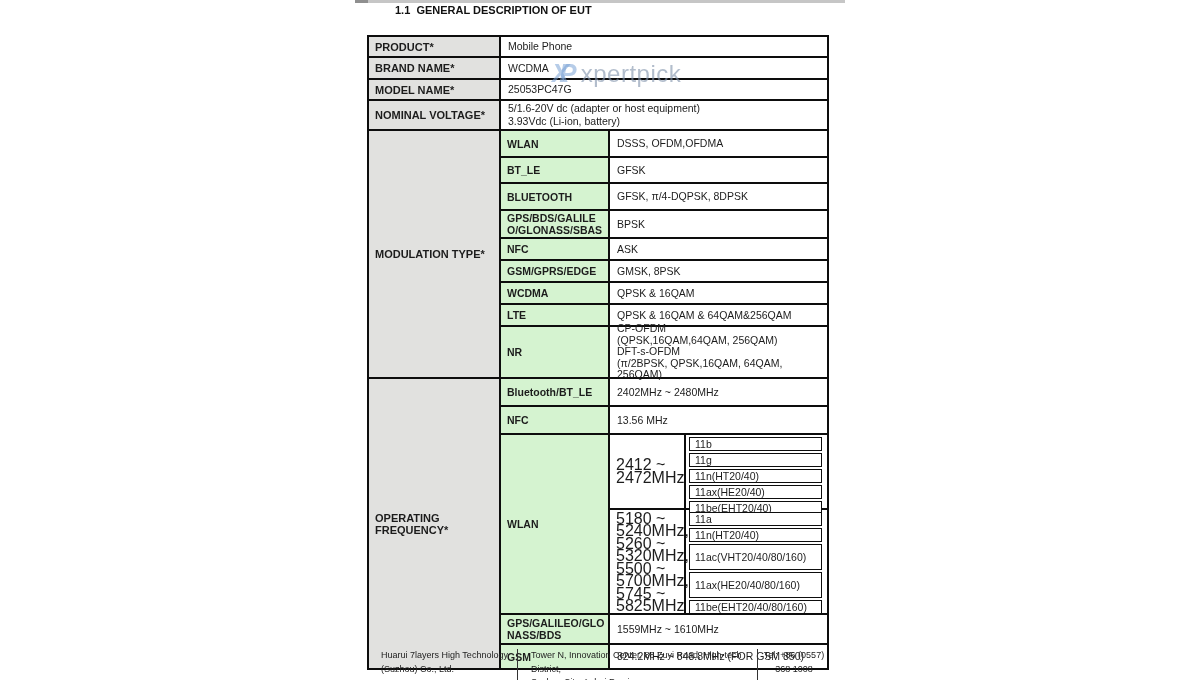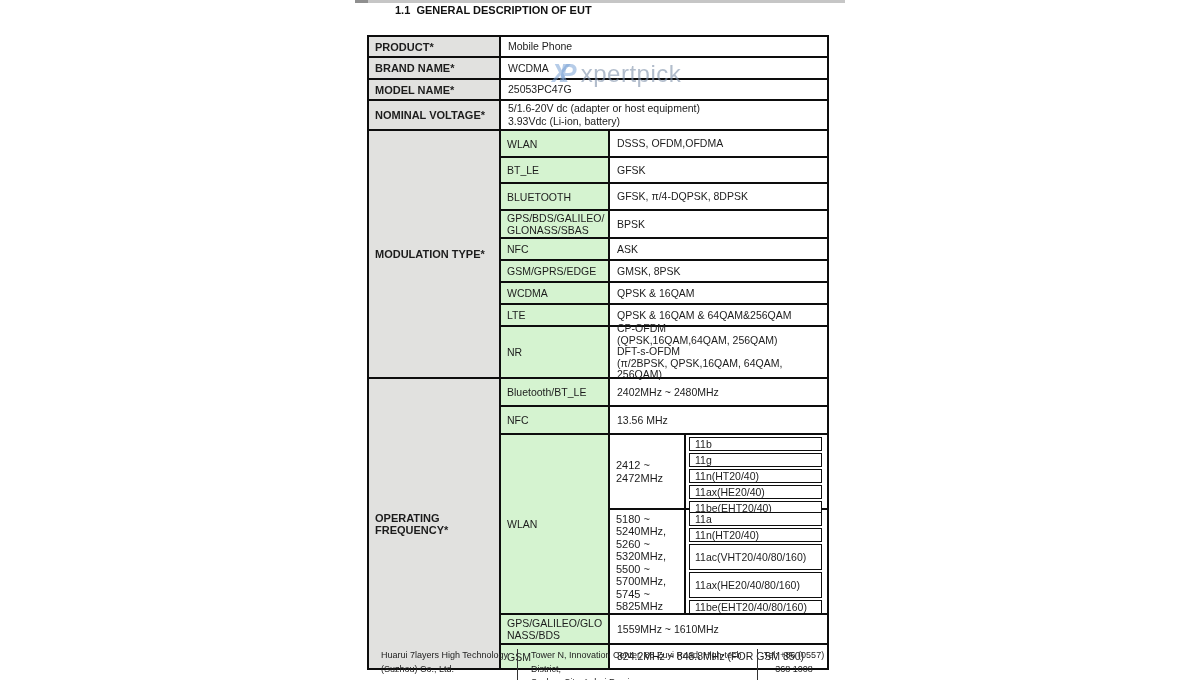--- a/index.html
+++ b/index.html
@@ -24,33 +24,33 @@
     padding:1px 4px 1px 7px; white-space:pre-line;
   }
   .val.tight { line-height:11.5px; }
   .grp { display:flex; border-bottom:2px solid #0d0d0d; }
   .grp.last { border-bottom:none; }
   .subs { flex:1; display:flex; flex-direction:column; }
   .sr { display:flex; border-bottom:2px solid #0d0d0d; }
   .sr.last { border-bottom:none; }
   .sub {
     width:109px; background:#d5f3d0; border-right:2px solid #0d0d0d;
-    font-weight:normal; font-size:10.5px; line-height:12px; word-break:break-all;
+    font-weight:bold; font-size:10.5px; line-height:12px; word-break:break-all;
     display:flex; align-items:center; padding:1px 2px 1px 6px;
   }
   .h21{height:21px}.h22{height:22px}.h30{height:30px}
   .h27{height:27px}.h26{height:26px}.h28{height:28px}.h50{height:50px}
   .h20{height:28px}.h180{height:180px}.h23{height:23px}
   .b75{height:75px}.b105{height:105px}
 
   .nest { flex:1; display:flex; flex-direction:column; }
   .band { display:flex; border-bottom:2px solid #0d0d0d; }
   .band.last { border-bottom:none; }
   .freq {
-    width:76px; border-right:2px solid #0d0d0d; font-size:11px; line-height:12.5px;
+    width:76px; border-right:2px solid #0d0d0d; font-size:16px; line-height:12.5px;
     display:flex; align-items:center; padding:1px 2px 1px 6px; white-space:pre-line;
   }
   .stds { flex:1; display:flex; flex-direction:column; padding:2px 5px 2px 3px; gap:2px; }
   .std {
     border:1.5px solid #0d0d0d; font-size:10.5px; display:flex; align-items:center;
     padding-left:5px; flex:1; background:#fff;
   }
   .std.s14{flex:none; height:14px}
   .std.s15{flex:none; height:26px}
   .std.grow{flex:1}

